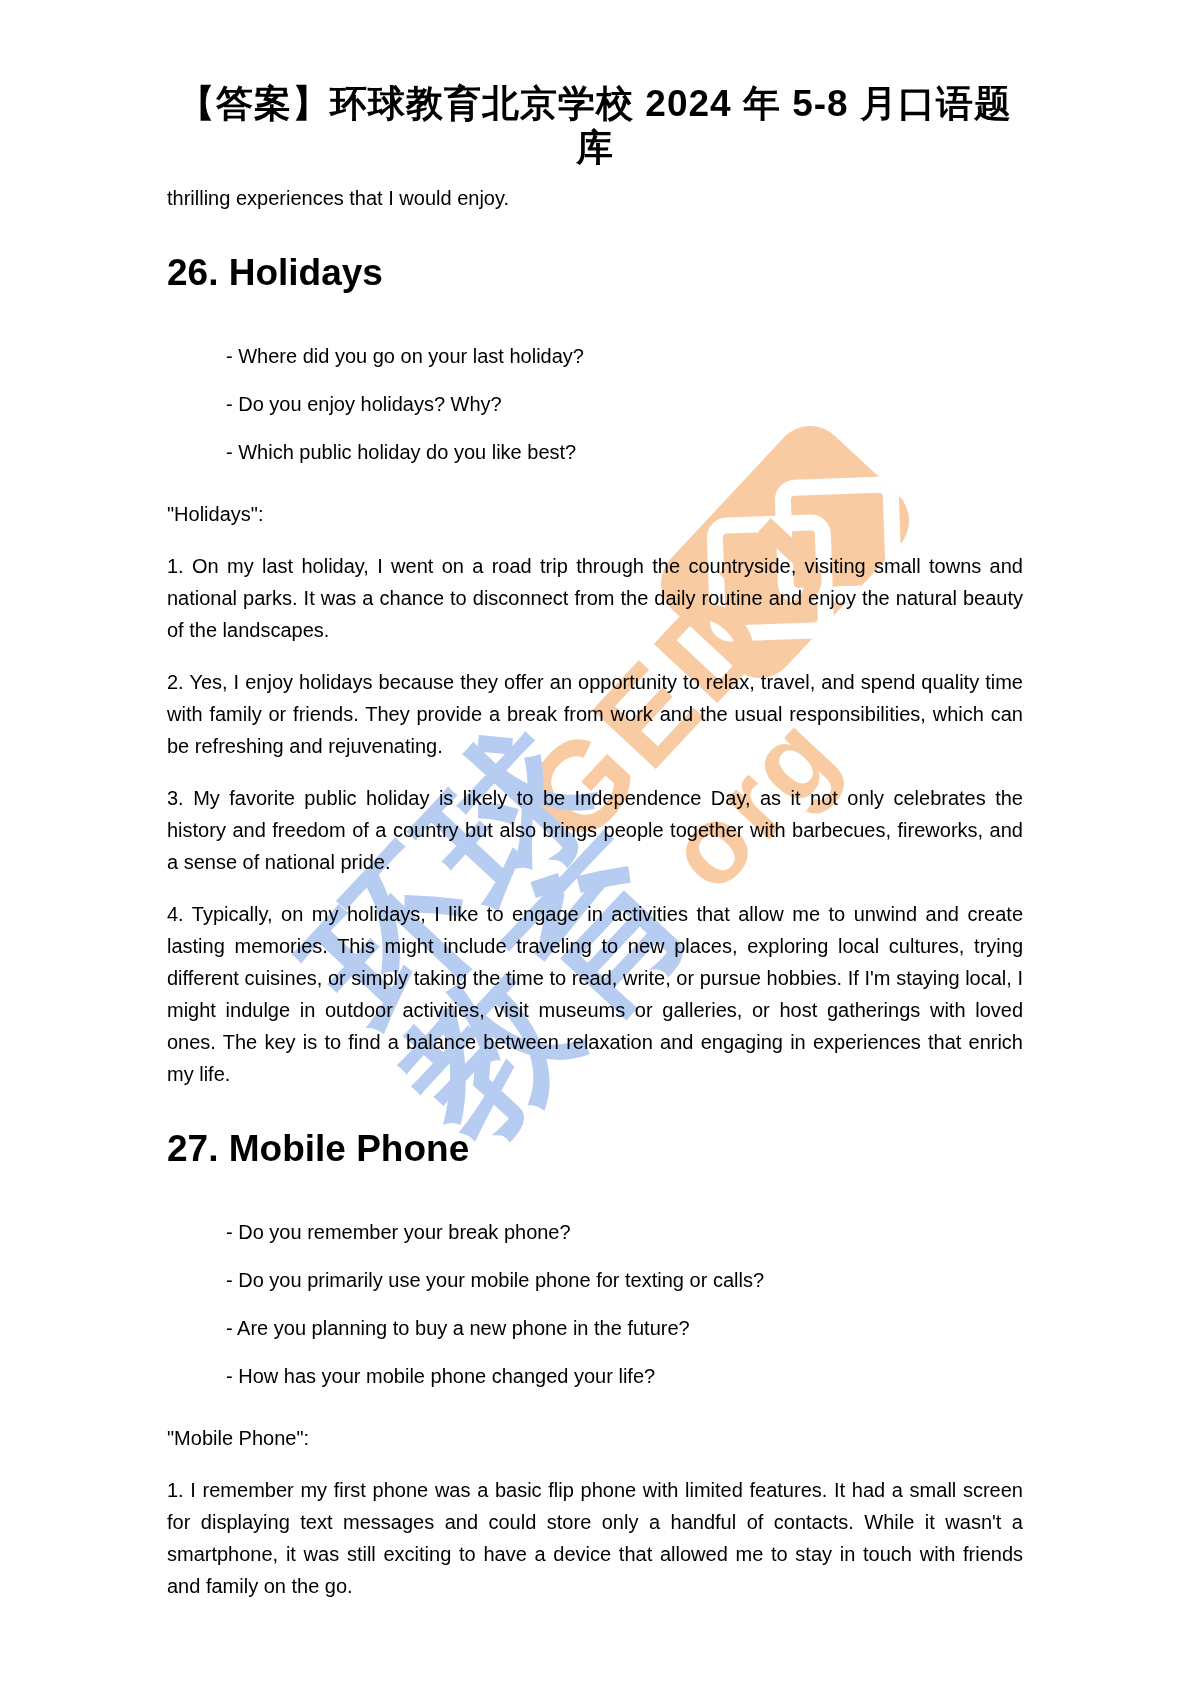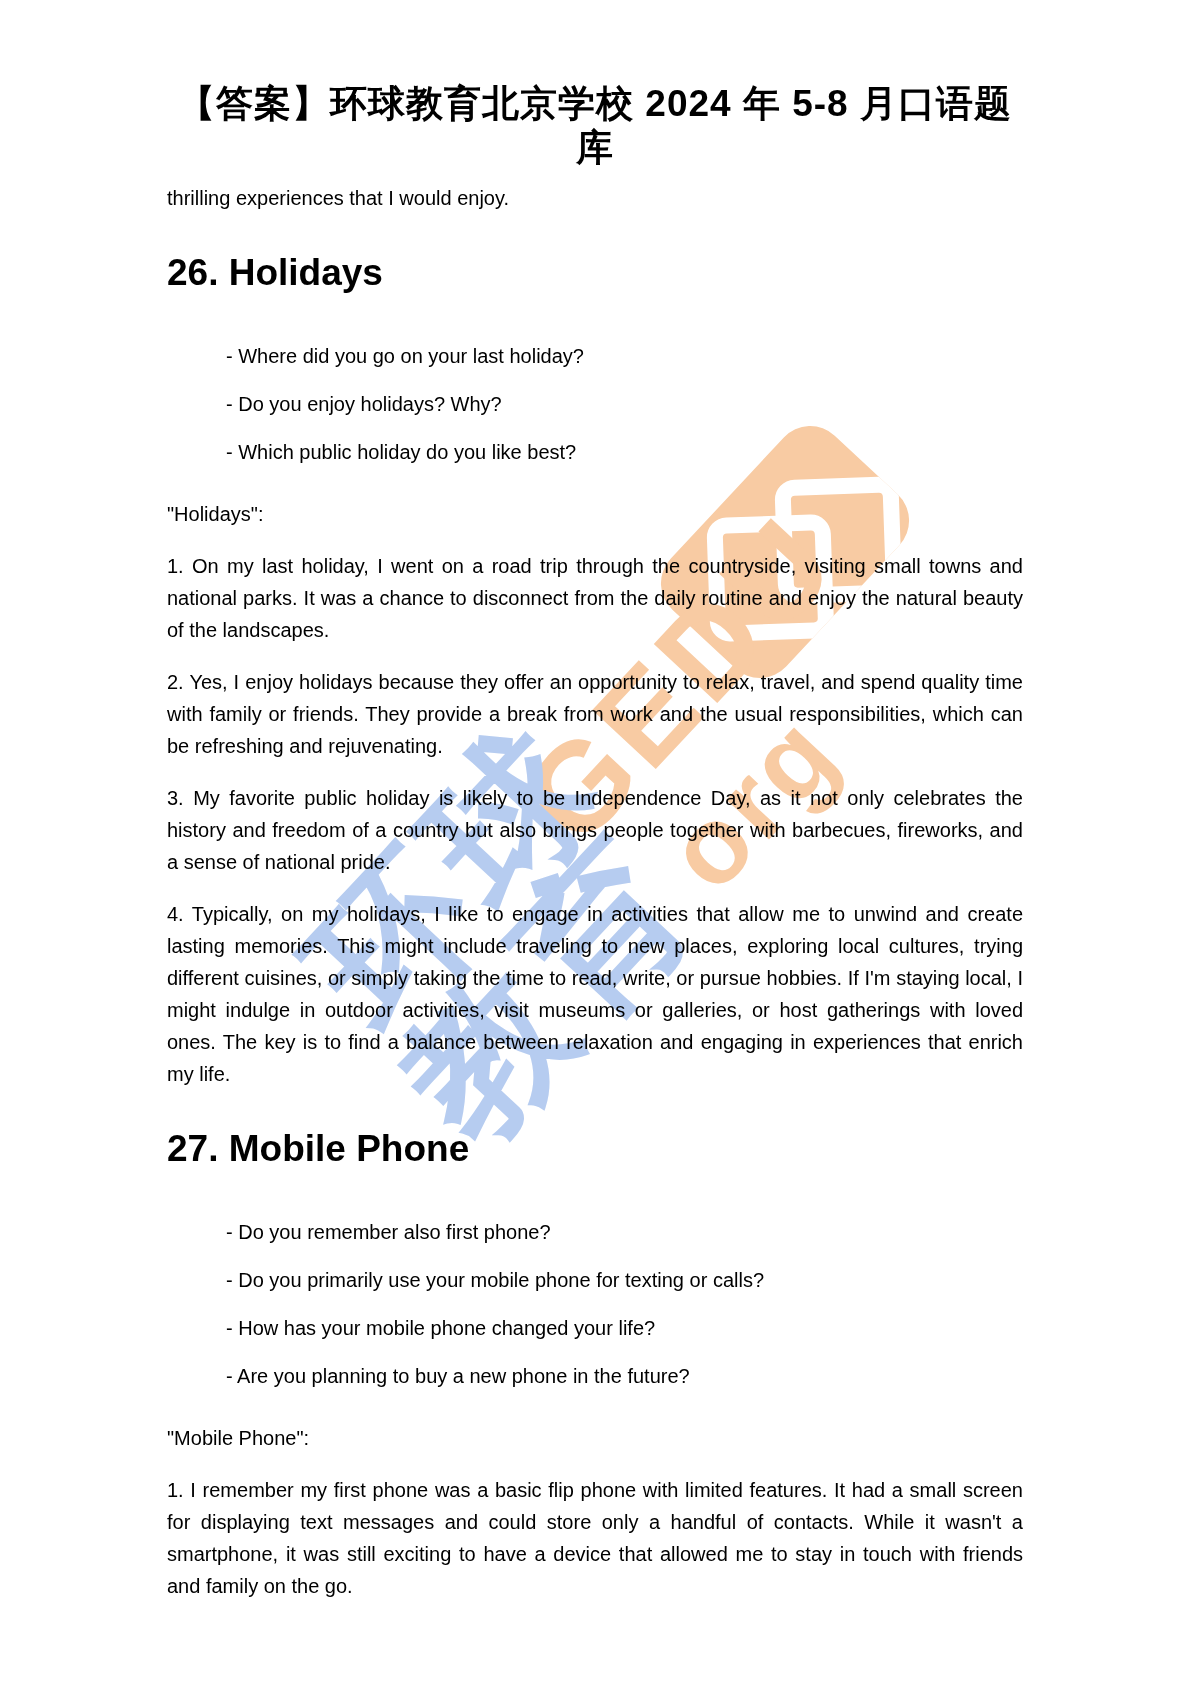--- a/index.html
+++ b/index.html
@@ -111,21 +111,21 @@
     <li>- Which public holiday do you like best?</li>
   </ul>
   <p class="quote-label">"Holidays":</p>
   <p class="answer">1. On my last holiday, I went on a road trip through the countryside, visiting small towns and national parks. It was a chance to disconnect from the daily routine and enjoy the natural beauty of the landscapes.</p>
   <p class="answer">2. Yes, I enjoy holidays because they offer an opportunity to relax, travel, and spend quality time with family or friends. They provide a break from work and the usual responsibilities, which can be refreshing and rejuvenating.</p>
   <p class="answer">3. My favorite public holiday is likely to be Independence Day, as it not only celebrates the history and freedom of a country but also brings people together with barbecues, fireworks, and a sense of national pride.</p>
   <p class="answer">4. Typically, on my holidays, I like to engage in activities that allow me to unwind and create lasting memories. This might include traveling to new places, exploring local cultures, trying different cuisines, or simply taking the time to read, write, or pursue hobbies. If I'm staying local, I might indulge in outdoor activities, visit museums or galleries, or host gatherings with loved ones. The key is to find a balance between relaxation and engaging in experiences that enrich my life.</p>
 
   <h2 class="section-heading">27. Mobile Phone</h2>
   <ul class="questions">
-    <li>- Do you remember also first phone?</li>
+    <li>- Do you remember your break phone?</li>
     <li>- Do you primarily use your mobile phone for texting or calls?</li>
+    <li>- Are you planning to buy a new phone in the future?</li>
     <li>- How has your mobile phone changed your life?</li>
-    <li>- Are you planning to buy a new phone in the future?</li>
   </ul>
   <p class="quote-label">"Mobile Phone":</p>
   <p class="answer">1. I remember my first phone was a basic flip phone with limited features. It had a small screen for displaying text messages and could store only a handful of contacts. While it wasn't a smartphone, it was still exciting to have a device that allowed me to stay in touch with friends and family on the go.</p>
 
 </div>
 
 </body></html>

